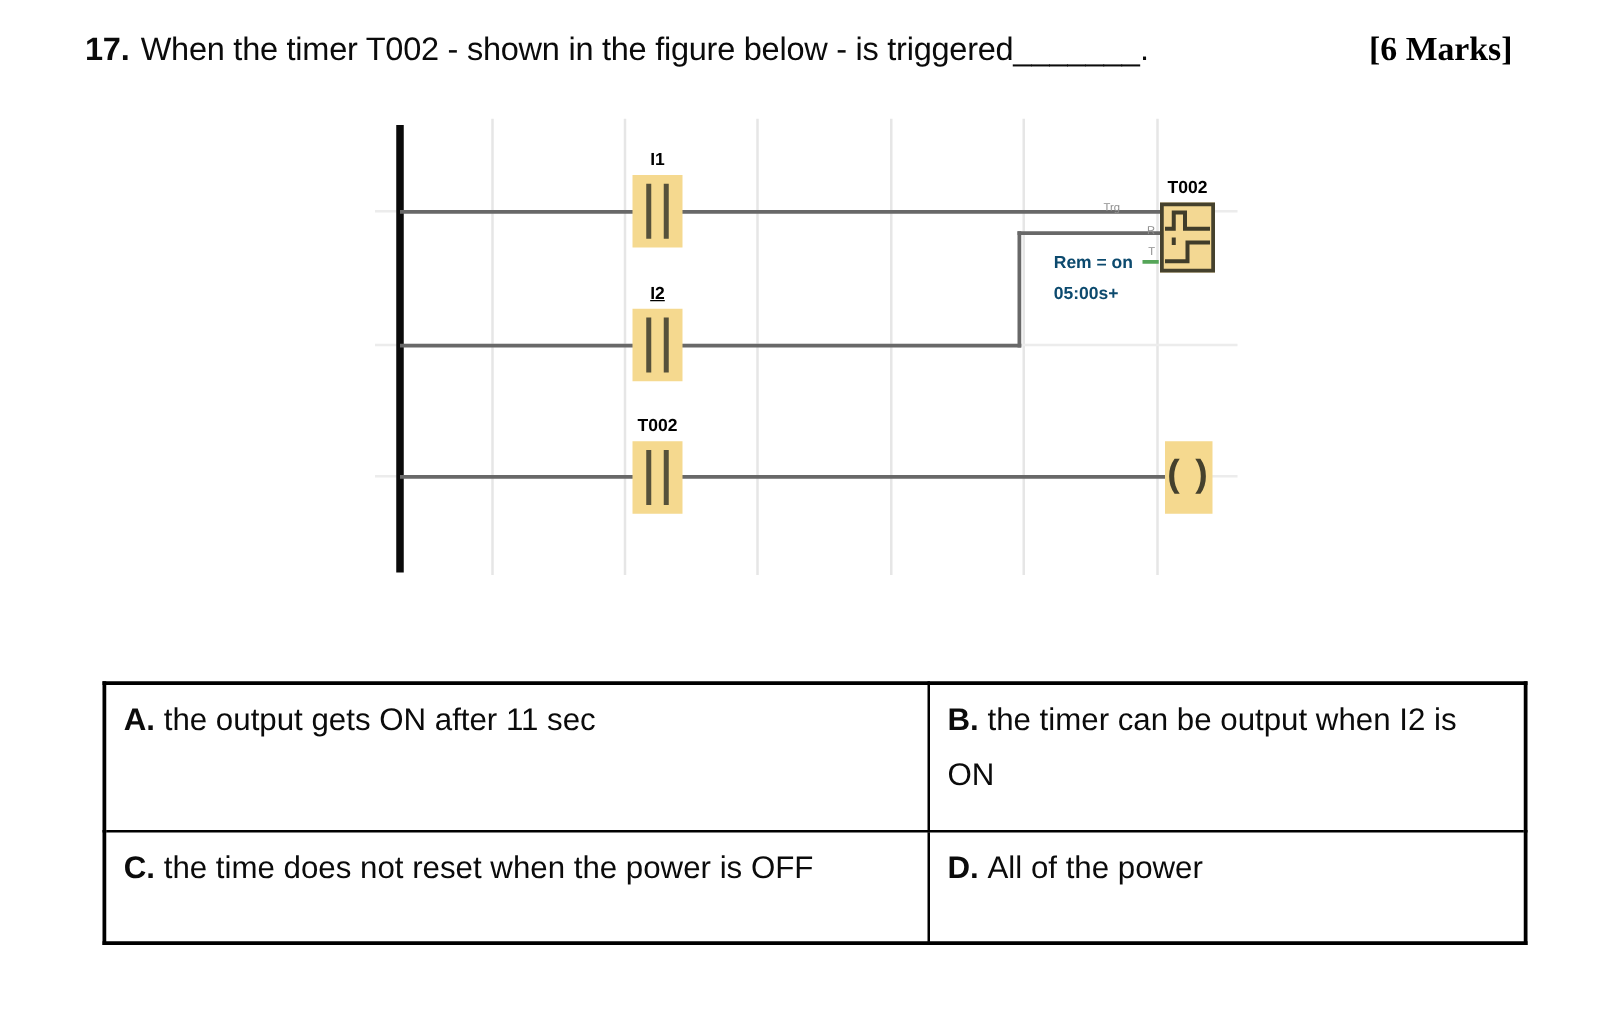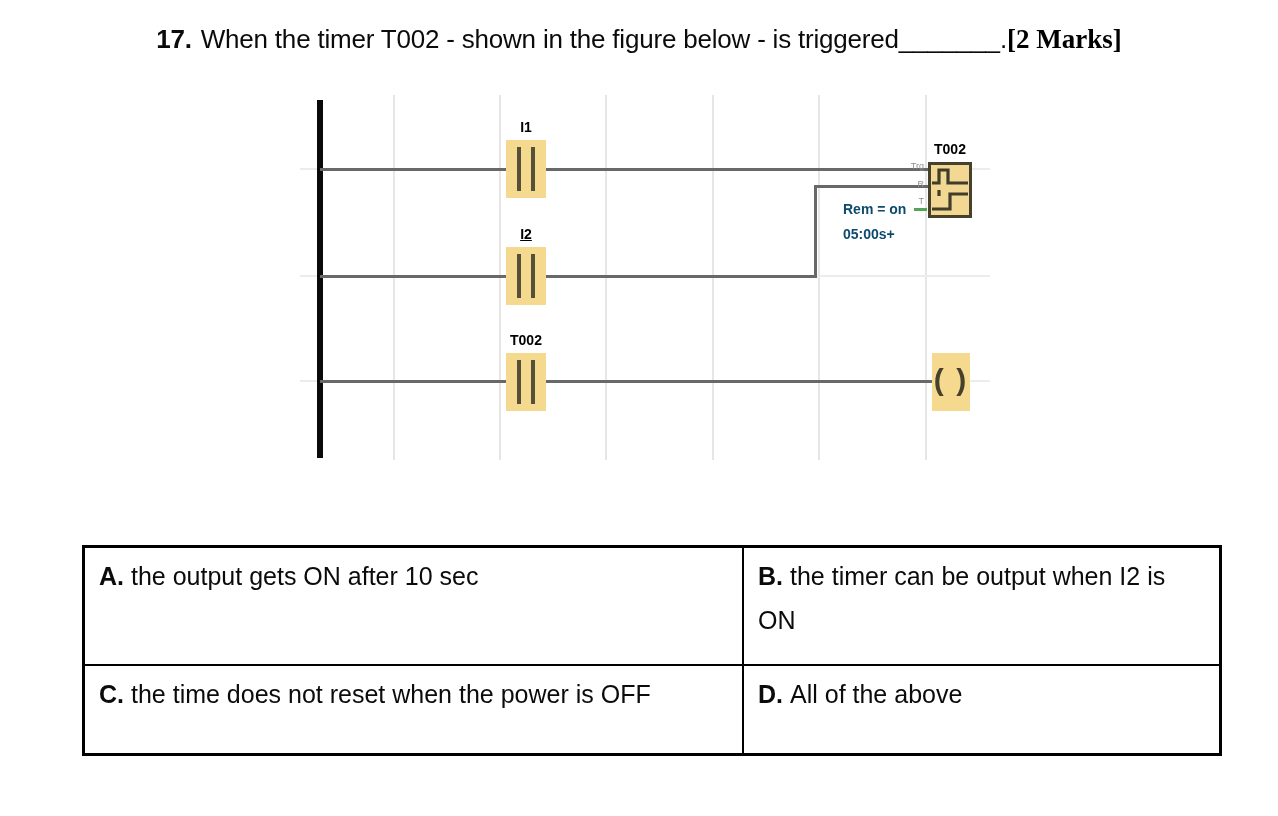--- a/index.html
+++ b/index.html
@@ -3,21 +3,21 @@
 <meta charset="utf-8">
 <style>
   html,body{margin:0;padding:0;background:#fff;}
   .page{
     position:relative;width:1278px;height:816px;background:#ffffff;
     font-family:"Liberation Sans",sans-serif;color:#111;overflow:hidden;
   }
   
   .title-row{
     position:absolute;left:68px;top:24px;width:1142px;
-    display:flex;justify-content:center;align-items:baseline;
+    display:flex;justify-content:space-between;align-items:baseline;
   }
   .q-text{font-size:26px;letter-spacing:-.2px;color:#0b0b0b;white-space:nowrap;}
   .q-num{font-weight:bold;margin-right:9px;}
   .blank{letter-spacing:0;}
   .marks{font-family:"Liberation Serif",serif;font-weight:bold;font-size:27px;color:#000;}
   
   .diagram{position:absolute;left:300px;top:95px;width:690px;height:372px;background:#fff;}
   .vgrid{position:absolute;top:0;width:2px;height:365px;background:#e6e6e6;}
   .hgrid{position:absolute;left:0;width:690px;height:2px;background:#ececec;}
   .rail{position:absolute;left:17px;top:5px;width:6px;height:358px;background:#0a0a0a;}
@@ -63,21 +63,21 @@
   .answers .r2{height:90px;margin-top:24px;}
   .opt-letter{font-weight:bold;margin-right:7px;}
 </style>
 </head>
 <body>
 
 <div class="page">
 
   <div class="title-row">
     <span class="q-text"><span class="q-num">17.</span><span>When the timer T002 - shown in the figure below - is triggered</span><span class="blank">_______</span><span>.</span></span>
-    <span class="marks">[2 Marks]</span>
+    <span class="marks">[6 Marks]</span>
   </div>
 
   <div class="diagram">
 
     <div class="vgrid" style="left:93px"></div>
     <div class="vgrid" style="left:199px"></div>
     <div class="vgrid" style="left:305px"></div>
     <div class="vgrid" style="left:412px"></div>
     <div class="vgrid" style="left:518px"></div>
     <div class="vgrid" style="left:625px"></div>
@@ -107,21 +107,21 @@
       <div class="bar b2"></div>
     </div>
 
     <div class="elem-label" style="left:196px;top:237px;">T002</div>
     <div class="contact" style="left:206px;top:258px;">
       <div class="bar b1"></div>
       <div class="bar b2"></div>
     </div>
 
     <div class="elem-label" style="left:620px;top:46px;">T002</div>
-    <div class="pin-label" style="left:600px;top:66px;">Trg</div>
+    <div class="pin-label" style="left:572px;top:66px;">Trg</div>
     <div class="pin-label" style="left:600px;top:84px;">R</div>
     <div class="pin-label" style="left:600px;top:101px;">T</div>
     <div class="green-stub"></div>
     <div class="timer">
       <svg width="38" height="50" viewBox="0 0 38 50">
         <polyline points="1,18 8,18 8,5 17,5 17,18 37,18" fill="none" stroke="#403d2a" stroke-width="3.2"></polyline>
         <line x1="8" y1="25" x2="8" y2="31" stroke="#403d2a" stroke-width="3.2"></line>
         <polyline points="1,44 19,44 19,29 37,29" fill="none" stroke="#403d2a" stroke-width="3.2"></polyline>
       </svg>
     </div>
@@ -132,23 +132,23 @@
 
     <div class="elem-label" style="left:621px;top:237px;margin-top:39px;">Q1</div>
     <div class="coil">
       <span class="coil-sym">( )</span>
     </div>
   </div>
 
   <table class="answers">
     <tbody>
         <tr class="r1">
-      <td class="c1"><span class="opt-letter">A.</span><span>the output gets ON after 10 sec</span></td>
+      <td class="c1"><span class="opt-letter">A.</span><span>the output gets ON after 11 sec</span></td>
       <td><span class="opt-letter">B.</span><span>the timer can be output when I2 is ON</span></td>
     </tr>
     <tr class="r2">
       <td class="c1"><span class="opt-letter">C.</span><span>the time does not reset when the power is OFF</span></td>
-      <td><span class="opt-letter">D.</span><span>All of the above</span></td>
+      <td><span class="opt-letter">D.</span><span>All of the power</span></td>
     </tr>
   </tbody>
     </table>
 
 </div>
 
 </body></html>

